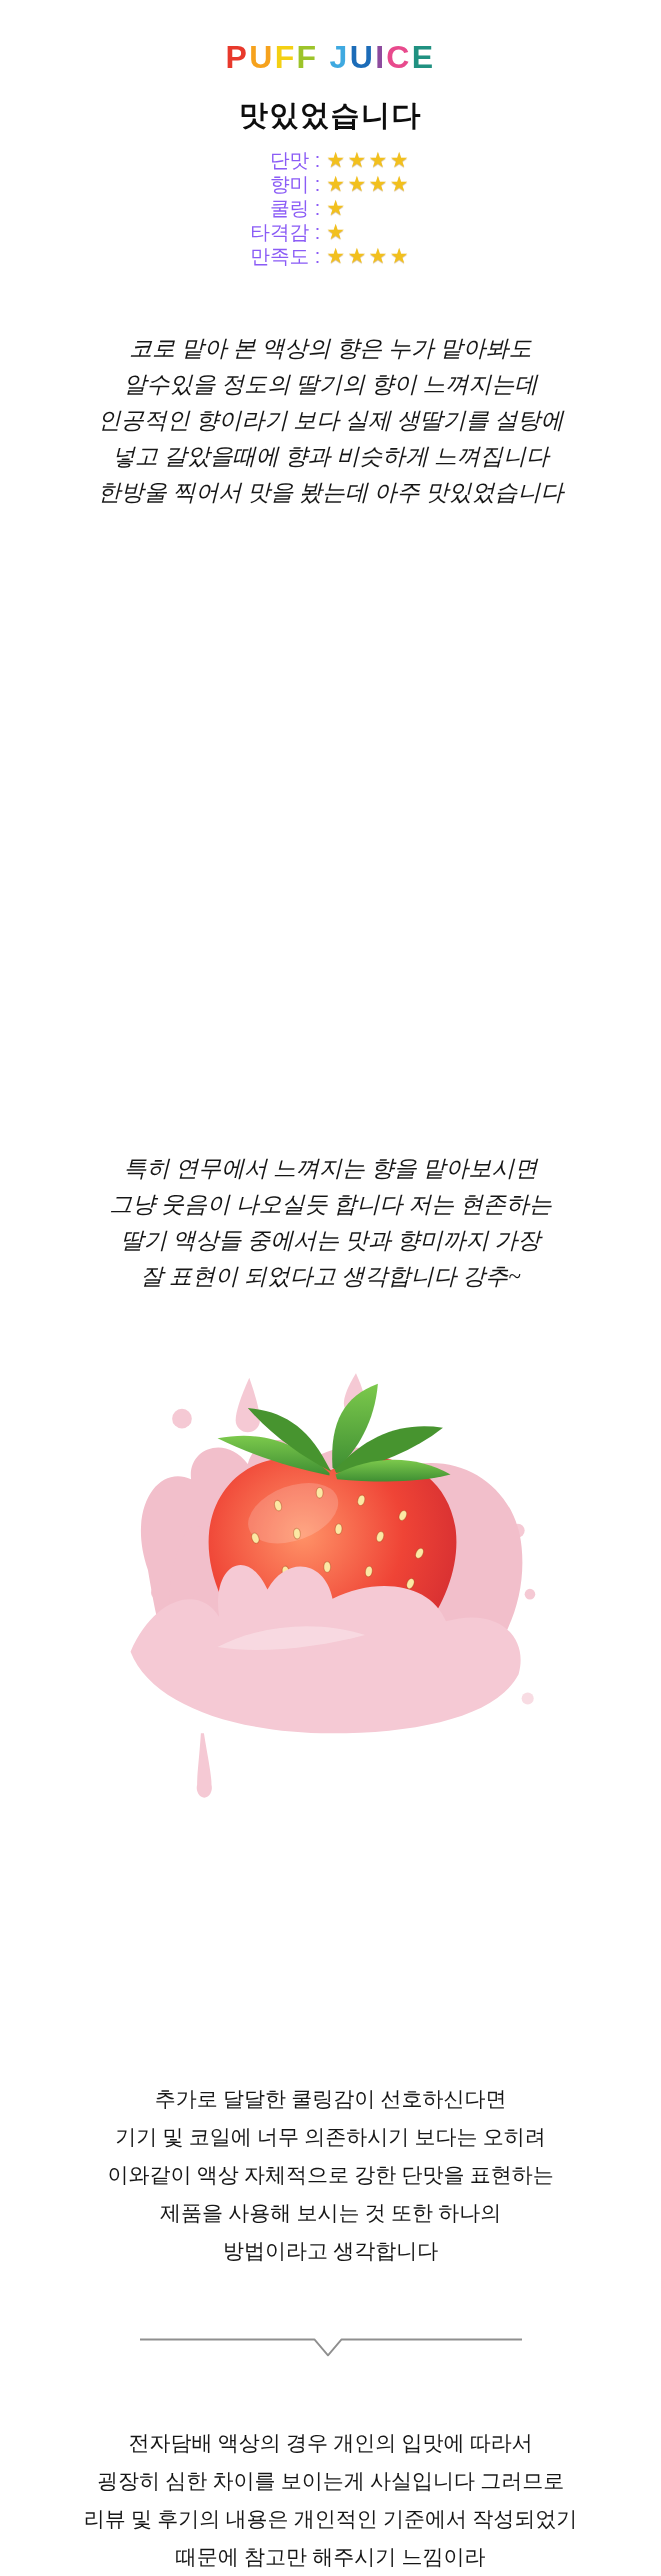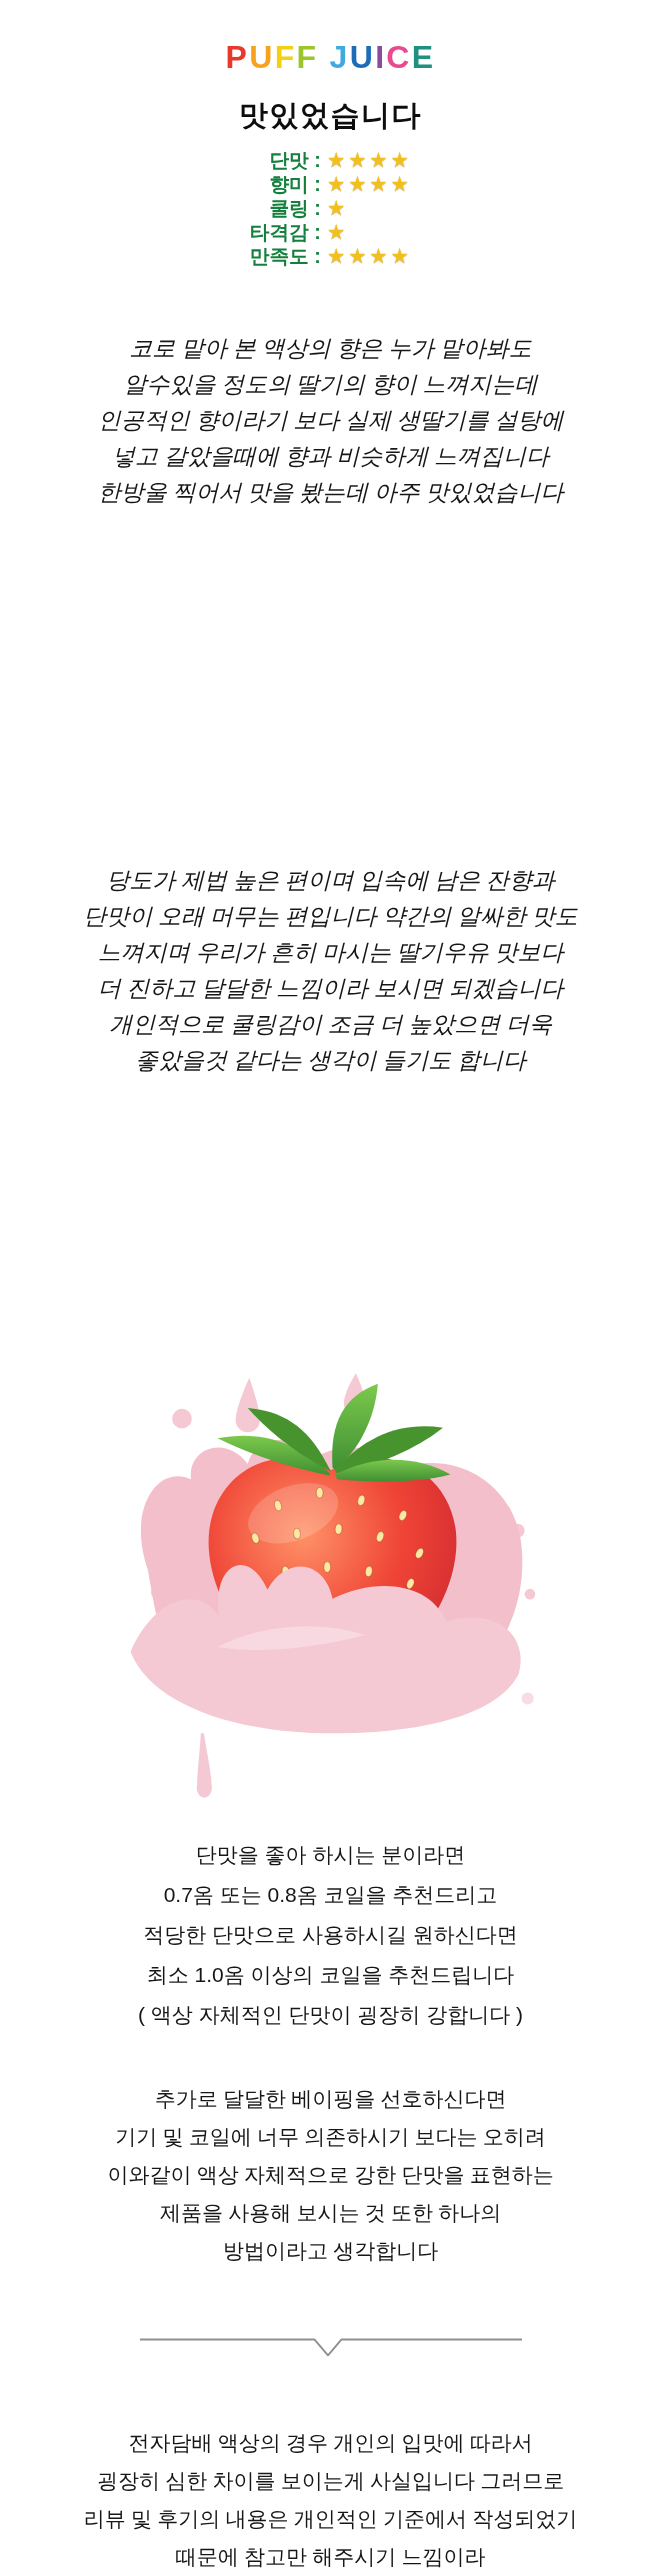--- a/index.html
+++ b/index.html
@@ -4,21 +4,21 @@
 <style>
   html,body{margin:0;padding:0;background:#fff;}
   .page{position:relative;width:661px;height:2576px;margin:7px auto;background:#fff;overflow:hidden;
         font-family:"Liberation Sans",sans-serif;color:#141414;}
   .logo{position:absolute;top:32px;left:0;width:100%;text-align:center;margin:0;
         font-size:32px;font-weight:700;letter-spacing:2.3px;font-family:"Liberation Sans",sans-serif;}
   .title{position:absolute;top:89px;left:0;width:100%;text-align:center;margin:0;
          font-size:29px;font-weight:800;letter-spacing:1.5px;color:#0d0d0d;}
   .ratings{position:absolute;top:141px;left:50%;transform:translateX(-50%);
            display:grid;grid-template-columns:auto auto;column-gap:6px;row-gap:0;}
-  .rating-label{justify-self:end;align-self:center;font-size:19.7px;font-weight:700;line-height:24px;color:#15803d;}
+  .rating-label{justify-self:end;align-self:center;font-size:19.7px;font-weight:400;line-height:24px;color:#8b5cf6;}
   .rating-stars{justify-self:start;align-self:center;font-size:21px;line-height:24px;letter-spacing:2.3px;
                 color:var(--star,#f2c01d);text-shadow:0 0.8px 0.8px rgba(170,110,0,.45);}
   .para{position:absolute;left:0;width:100%;text-align:center;white-space:pre-line;margin:0;color:#161616;}
   .italic{font-style:italic;font-family:Liberation Serif, serif;font-size:23px;line-height:36px;font-weight:500;}
   .sansup{font-family:"Liberation Sans",sans-serif;font-size:21px;line-height:40px;font-weight:500;}
   .serif{font-family:"Liberation Serif",serif;font-size:21px;line-height:38px;font-weight:500;}
   .p1{top:324px;} .p2{top:549px;} .p3{top:856px;} .p4{top:1144px;}
   .illustration{position:absolute;top:1336px;left:50%;transform:translateX(-50%);width:454px;height:469px;}
   .p5{top:1828px;} .p6{top:2073px;}
   .divider{position:absolute;top:2330px;left:50%;transform:translateX(-50%);}
@@ -44,26 +44,24 @@
       <span class="rating-stars">★</span>
       <span class="rating-label">만족도 : </span>
       <span class="rating-stars">★★★★</span>
     </div>
 
   <p class="para italic p1">코로 맡아 본 액상의 향은 누가 맡아봐도
 알수있을 정도의 딸기의 향이 느껴지는데
 인공적인 향이라기 보다 실제 생딸기를 설탕에
 넣고 갈았을때에 향과 비슷하게 느껴집니다
 한방울 찍어서 맛을 봤는데 아주 맛있었습니다</p>
-  <p class="para italic p3">당도가 제법 높은 편이며 입속에 남은 잔향과
-단맛이 오래 머무는 편입니다 약간의 알싸한 맛도
-느껴지며 우리가 흔히 마시는 딸기우유 맛보다
-더 진하고 달달한 느낌이라 보시면 되겠습니다
-개인적으로 쿨링감이 조금 더 높았으면 더욱
-좋았을것 같다는 생각이 들기도 합니다</p>
+  <p class="para italic p4">특히 연무에서 느껴지는 향을 맡아보시면
+그냥 웃음이 나오실듯 합니다 저는 현존하는
+딸기 액상들 중에서는 맛과 향미까지 가장
+잘 표현이 되었다고 생각합니다 강추~</p>
 
   <div class="illustration">
     <svg width="454" height="469" viewBox="0 0 600 620" xmlns="http://www.w3.org/2000/svg">
       <defs>
         <radialGradient id="gBerry" cx="0.38" cy="0.32" r="0.9">
           <stop offset="0" stop-color="#ff9267"></stop>
           <stop offset="0.45" stop-color="#ef4436"></stop>
           <stop offset="1" stop-color="#bf1b2e"></stop>
         </radialGradient>
         <linearGradient id="gLeaf" x1="0" y1="0" x2="0" y2="1">
@@ -128,26 +126,21 @@
 
       <g>
         <path d="M35 408 C 65 338 125 318 152 362 C 142 292 190 268 216 326 C 242 280 292 288 302 338 C 362 308 432 318 452 368 C 520 348 562 388 548 438 C 520 492 420 516 300 516 C 175 516 62 478 35 408 Z" fill="var(--milk,#f5c9d4)"></path>
         <path d="M150 402 C 205 372 285 366 345 386 C 285 402 205 412 150 402 Z" fill="var(--milkLight,#f9dde4)" opacity="0.8"></path>
       </g>
 
       <path d="M128 516 C 126 548 123 568 123 584 a10 13 0 1 0 19 0 c0 -15 -5 -36 -10 -68 z" fill="var(--milk,#f5c9d4)"></path>
     </svg>
   </div>
 
-  <p class="para sansup p5">단맛을 좋아 하시는 분이라면
-0.7옴 또는 0.8옴 코일을 추천드리고
-적당한 단맛으로 사용하시길 원하신다면
-최소 1.0옴 이상의 코일을 추천드립니다
-( 액상 자체적인 단맛이 굉장히 강합니다 )</p>
-  <p class="para serif p6">추가로 달달한 베이핑을 선호하신다면
+  <p class="para serif p6">추가로 달달한 쿨링감이 선호하신다면
 기기 및 코일에 너무 의존하시기 보다는 오히려
 이와같이 액상 자체적으로 강한 단맛을 표현하는
 제품을 사용해 보시는 것 또한 하나의
 방법이라고 생각합니다</p>
 
   <div class="divider">
     <svg width="385" height="23" viewBox="0 0 510 30" xmlns="http://www.w3.org/2000/svg">
       <path d="M2 3 H233 L251 24 L269 3 H508" fill="none" stroke="var(--divider,#8f8f8f)" stroke-width="2.5" stroke-linejoin="round"></path>
     </svg>
   </div>

